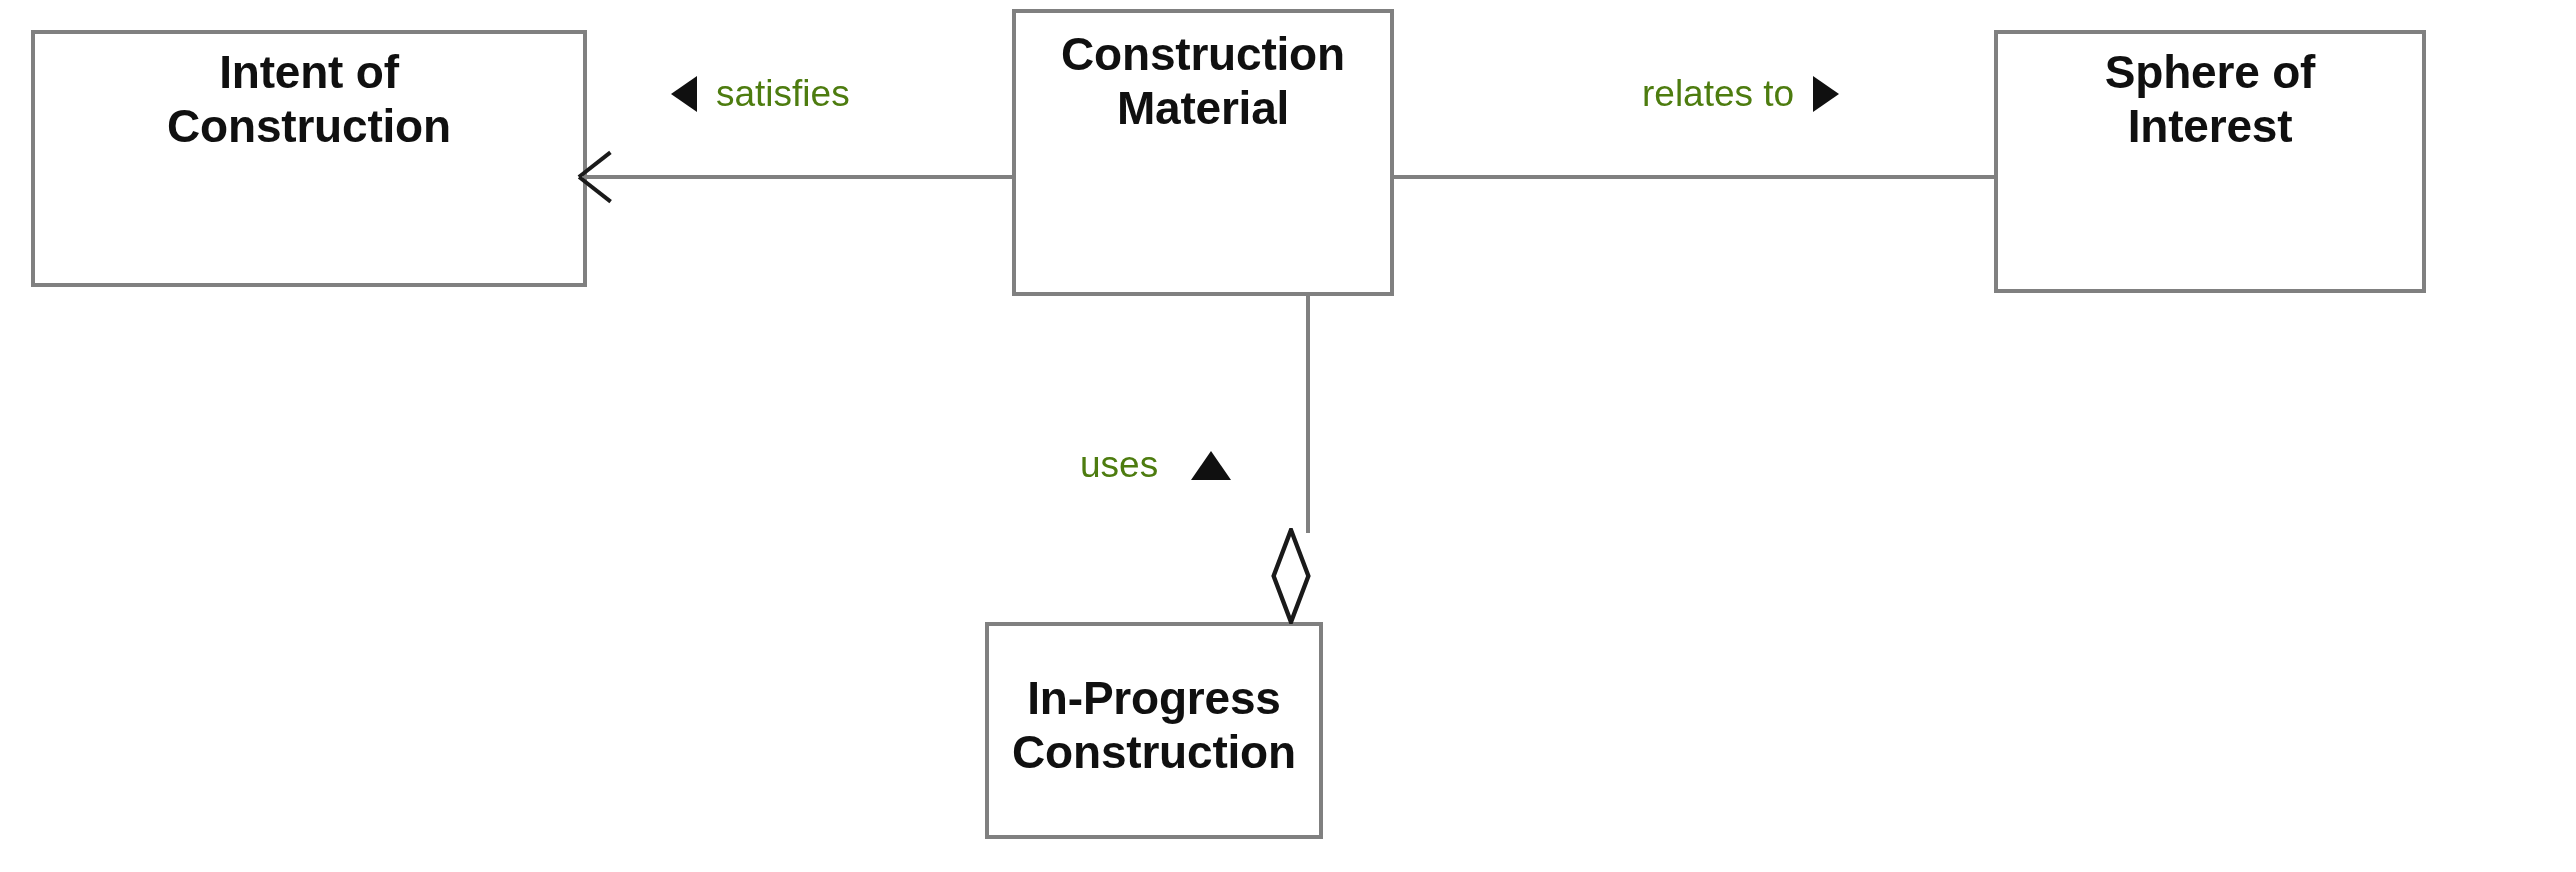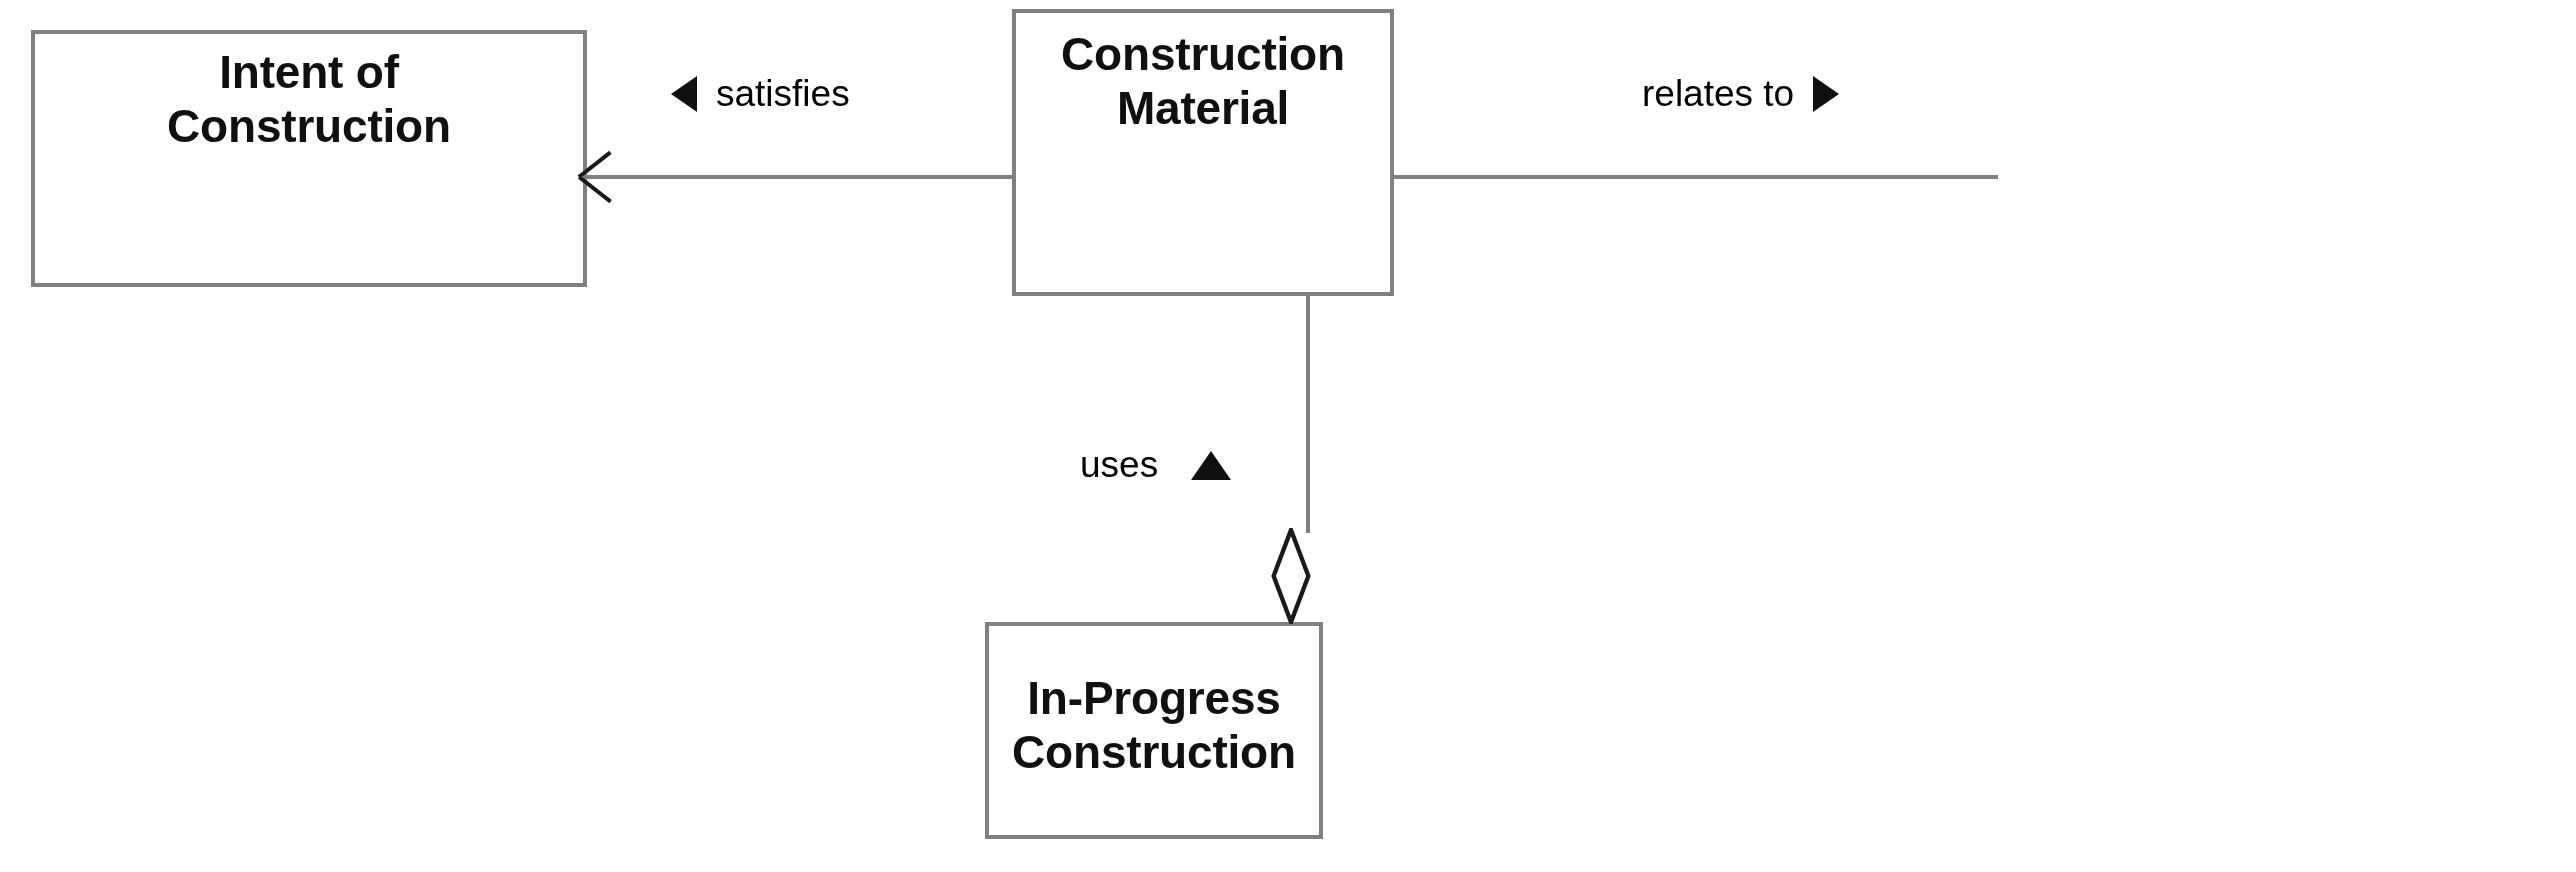--- a/index.html
+++ b/index.html
@@ -83,21 +83,21 @@
     height: 96px;
     z-index: 4;
   }
   #diamond-uses svg { display: block; }
 
   
   .edge-label {
     position: absolute;
     font-family: "Liberation Sans", sans-serif;
     font-size: 37px;
-    color: #000000;
+    color: #4d7c0f;
     white-space: nowrap;
     z-index: 5;
     display: flex;
     align-items: center;
   }
   .tri {
     display: inline-block;
     width: 0;
     height: 0;
     flex: none;
@@ -135,20 +135,24 @@
   <div class="node" id="node-intent">
     <div class="node-label">Intent of
 Construction</div>
   </div>
 
   <div class="node" id="node-material">
     <div class="node-label">Construction
 Material</div>
   </div>
 
+  <div class="node" id="node-sphere">
+    <div class="node-label">Sphere of
+Interest</div>
+  </div>
 
   <div class="node" id="node-inprogress">
     <div class="node-label">In-Progress
 Construction</div>
   </div>
 
   <div class="edge-label" id="label-satisfies">
     <span class="tri tri-left"></span>
     <span>satisfies</span>
   </div>

